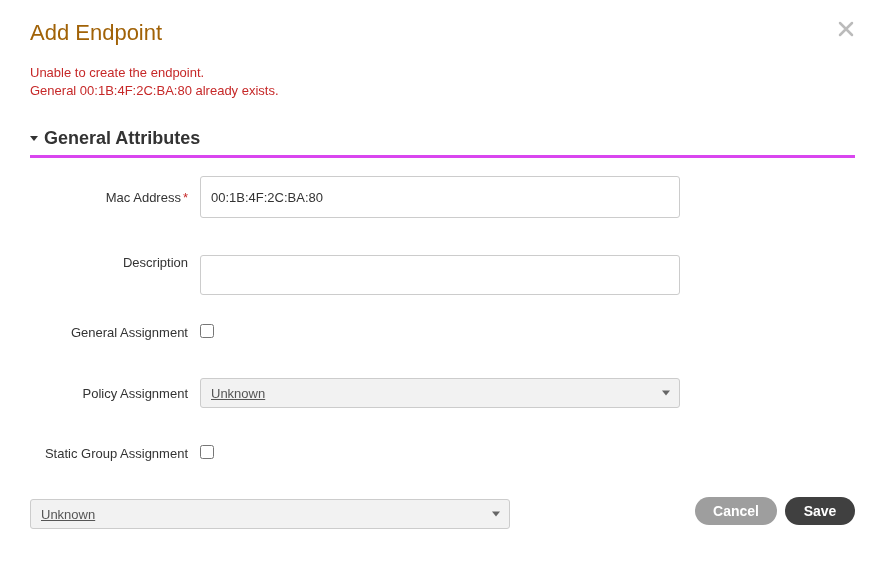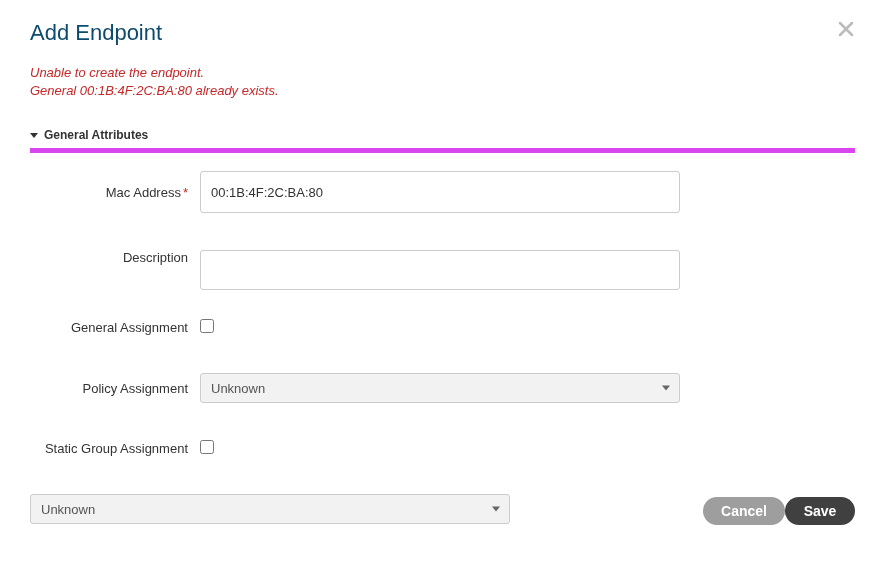--- a/index.html
+++ b/index.html
@@ -14,44 +14,43 @@
       padding: 20px 30px;
     }
     .dialog-header {
       display: flex;
       justify-content: space-between;
       align-items: flex-start;
     }
     .dialog-title {
       font-size: 22px;
       font-weight: 400;
-      color: #0c4a6e;
+      color: #a16207;
       margin-bottom: 18px;
     }
     .close-icon {
       cursor: pointer;
       color: #bbb;
       font-size: 20px;
       line-height: 1;
     }
     .error-block {
       color: #c62828;
       font-size: 13px;
       line-height: 1.4;
       margin-bottom: 28px;
-      font-style: italic;
     }
     .section-header {
       display: flex;
       align-items: center;
-      font-size: 12px;
+      font-size: 18px;
       font-weight: 700;
       color: #333;
       padding-bottom: 6px;
-      border-bottom: 5px solid #d946ef;
+      border-bottom: 3px solid #d946ef;
       margin-bottom: 18px;
       cursor: pointer;
     }
     .caret-down {
       display: inline-block;
       width: 0; height: 0;
       border-left: 4px solid transparent;
       border-right: 4px solid transparent;
       border-top: 5px solid #333;
       margin-right: 6px;
@@ -107,37 +106,39 @@
       height: 30px;
       background: #f2f2f2;
       border: 1px solid #ccc;
       border-radius: 3px;
       padding: 0 30px 0 10px;
       font-size: 13px;
       color: #555;
       display: flex;
       align-items: center;
       cursor: pointer;
+      text-decoration: underline;
     }
     .select-caret {
       position: absolute;
       right: 10px;
       top: 50%;
       transform: translateY(-50%);
       width: 0; height: 0;
       border-left: 4px solid transparent;
       border-right: 4px solid transparent;
       border-top: 5px solid #666;
       pointer-events: none;
     }
     .button-bar {
       position: absolute;
       right: 30px;
       bottom: 50px;
       display: flex;
+      gap: 8px;
     }
     .btn {
       border: none;
       border-radius: 14px;
       padding: 6px 18px;
       font-size: 14px;
       font-weight: 700;
       color: #fff;
       cursor: pointer;
       min-width: 70px;

